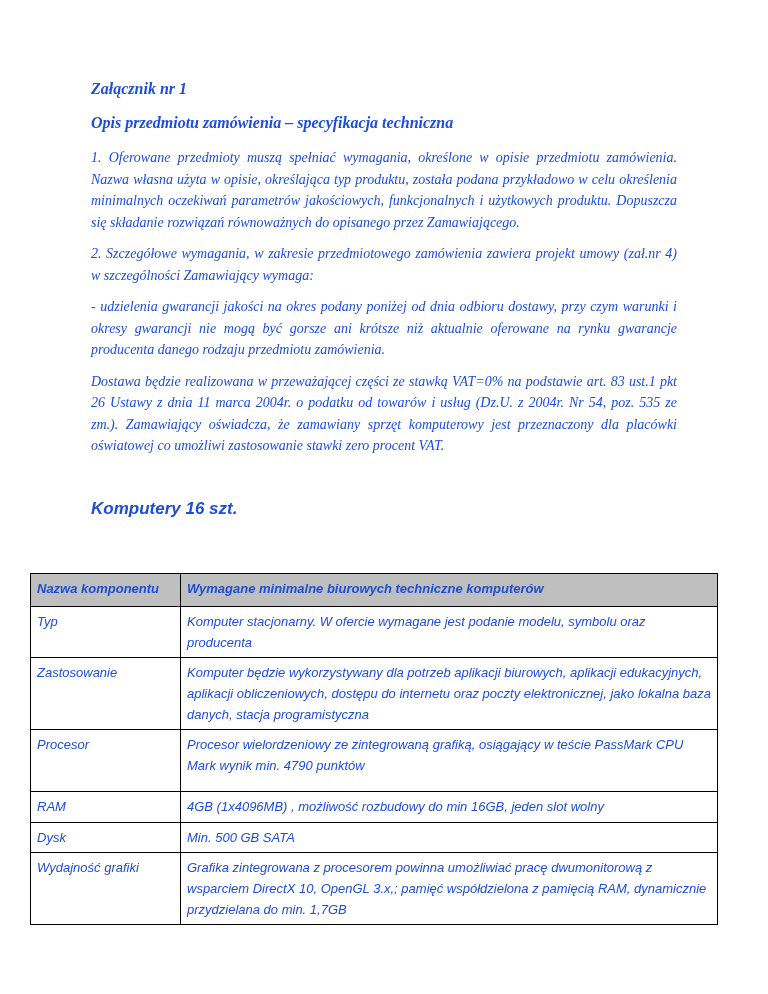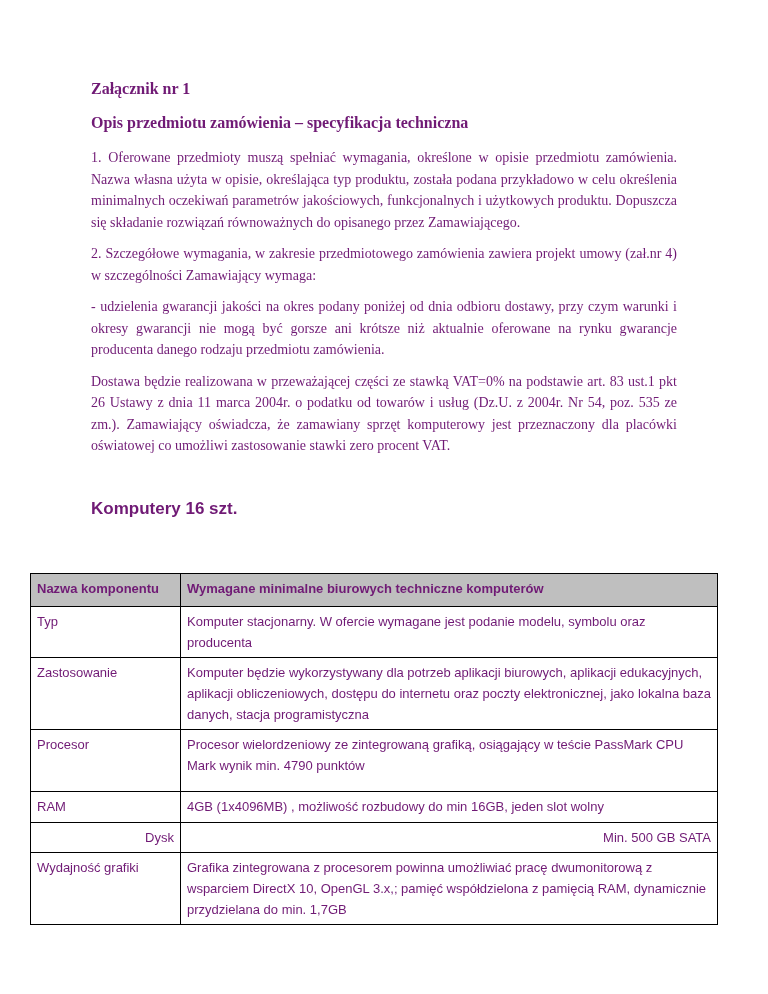--- a/index.html
+++ b/index.html
@@ -5,23 +5,24 @@
   html, body {
     margin: 0;
     padding: 0;
     background: #ffffff;
   }
   .page {
     position: relative;
     width: 768px;
     height: 994px;
     background: #ffffff;
-    color: #701a75;
+    color: #1d4ed8;
     overflow: hidden;
     font-family: "Liberation Serif", serif;
+    font-style: italic;
   }
   .doc-body {
     padding: 78px 91px 0 91px;
   }
   .attachment-label {
     font-weight: bold;
     font-size: 16px;
     line-height: 21px;
     margin: 0 0 13px 0;
   }
@@ -65,21 +66,21 @@
     background: #bfbfbf;
     font-weight: bold;
   }
   .col-component { width: 137px; }
   .cell-req { text-align: justify; }
   .row-header th { height: 24px; }
   .row-typ td { height: 21px; }
   .row-zastosowanie td { height: 57px; }
   .row-procesor td { height: 53px; }
   .row-ram td { height: 22px; }
-  .row-dysk td { height: 17px; text-align: right; }
+  .row-dysk td { height: 17px; }
   .row-grafika td { height: 51px; margin-left: 32px; }
 </style>
 </head>
 <body>
 
 <div class="page">
   <div class="doc-body">
     <p class="attachment-label">Załącznik nr 1</p>
     <p class="doc-title">Opis przedmiotu zamówienia – specyfikacja techniczna</p>
     <p class="para">1. Oferowane przedmioty muszą spełniać wymagania, określone w opisie przedmiotu zamówienia. Nazwa własna użyta w opisie, określająca typ produktu, została podana przykładowo w celu określenia minimalnych oczekiwań parametrów jakościowych, funkcjonalnych i użytkowych produktu. Dopuszcza się składanie rozwiązań równoważnych do opisanego przez Zamawiającego.</p>

